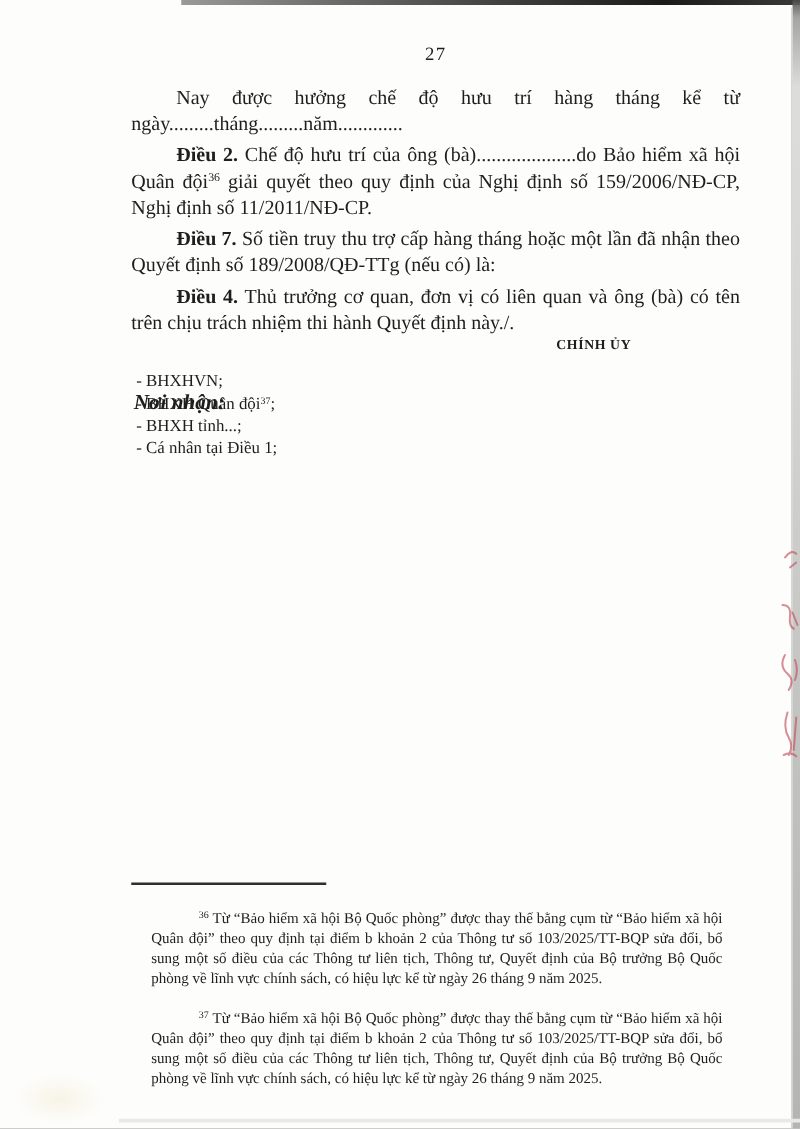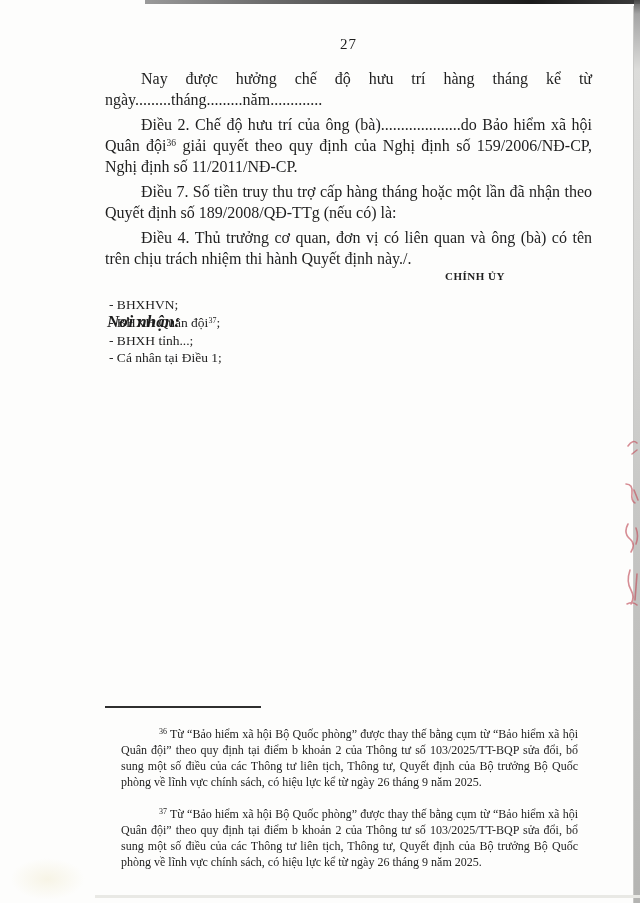--- a/index.html
+++ b/index.html
@@ -23,21 +23,21 @@
     letter-spacing: 1px;
   }
   .doc-body {
     position: absolute;
     left: 105px; top: 68px; width: 487px;
     font-size: 16px;
     line-height: 21px;
     text-align: justify;
   }
   .doc-body p { margin: 0 0 4px 0; text-indent: 36px; }
-  .article-label { font-weight: normal; }
+  .article-label { font-weight: bold; }
   sup.fnref { font-size: 9.5px; line-height: 0; vertical-align: 5px; }
   .sign-row-left {
     position: absolute; left: 107px; top: 274px;
     font-size: 17px; font-weight: bold; font-style: italic; margin-top: 38px;
   }
   .sign-row-right {
     position: absolute; left: 390px; top: 270px; width: 170px;
     text-align: center;
     font-size: 11px; font-weight: bold;
     letter-spacing: 0.5px;

